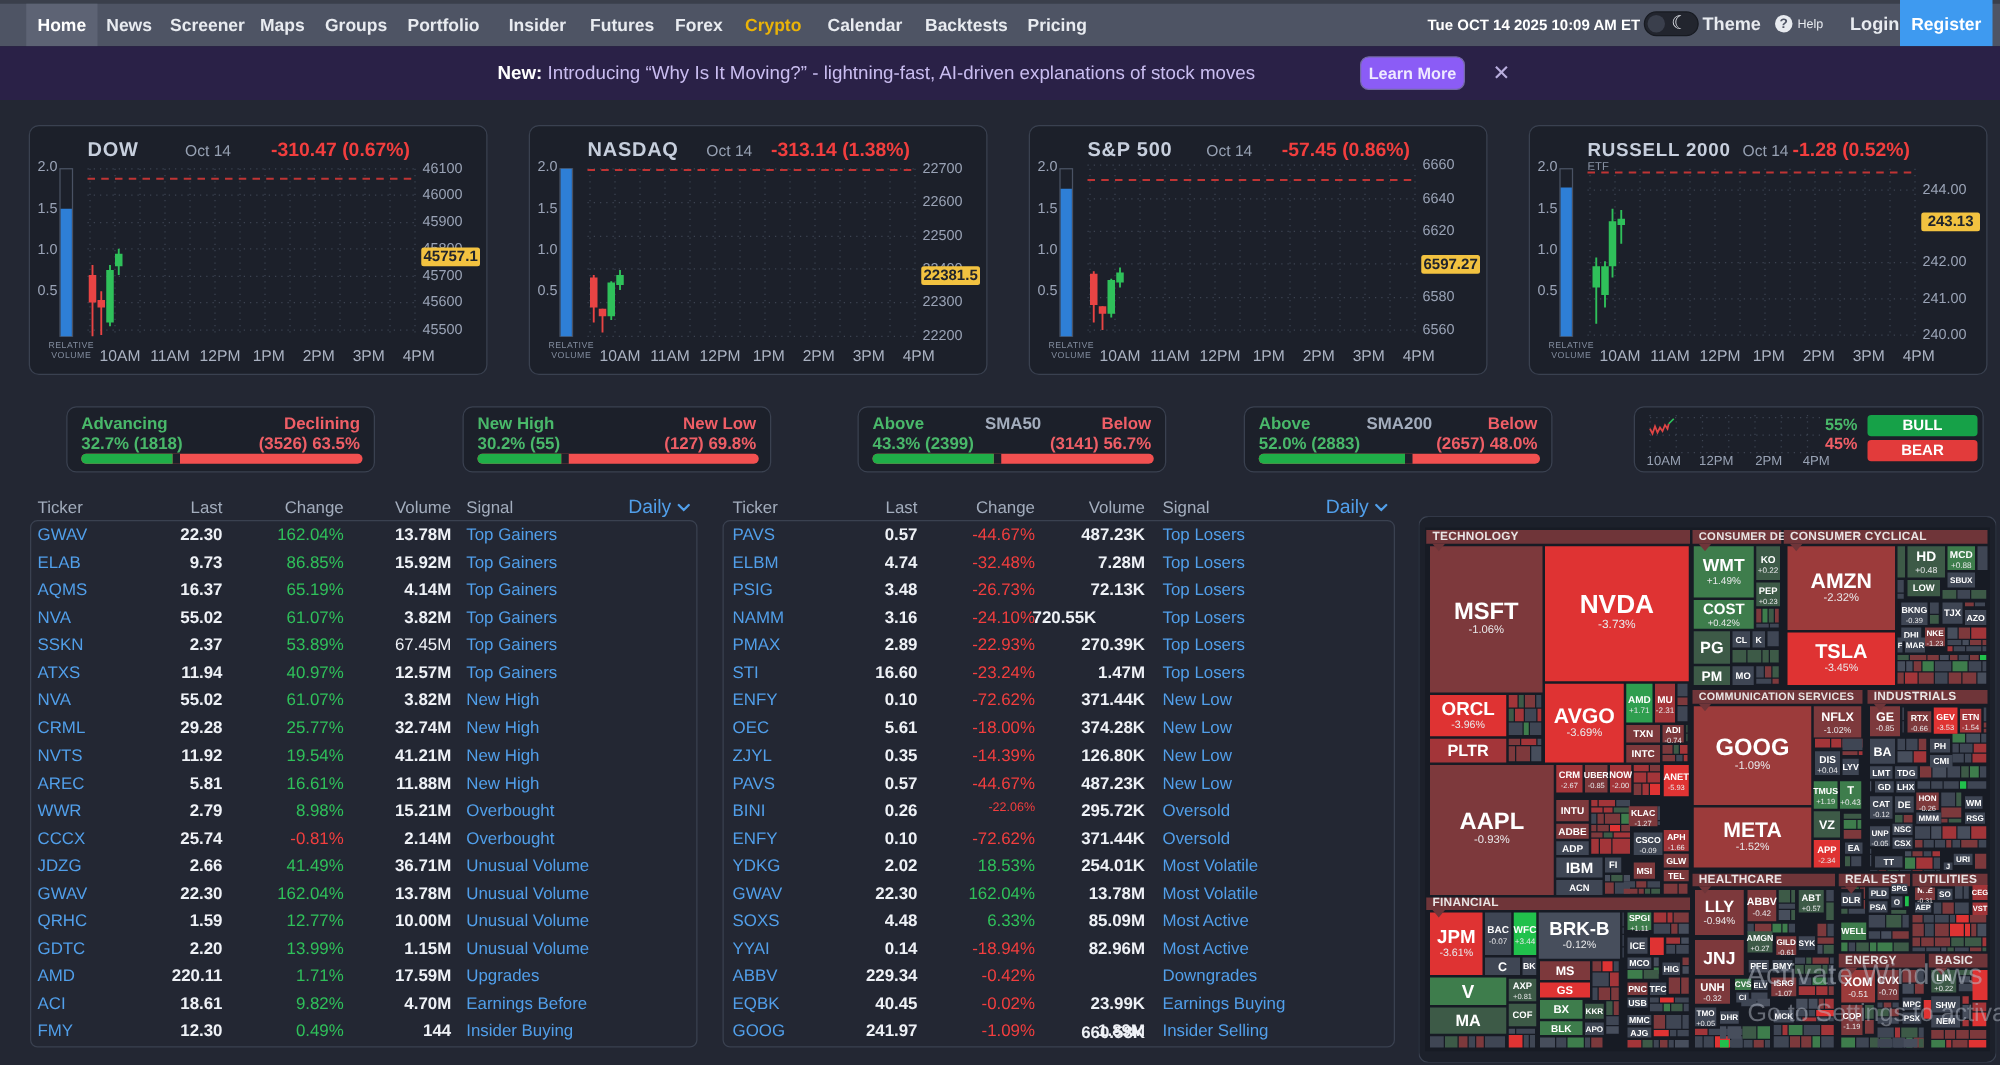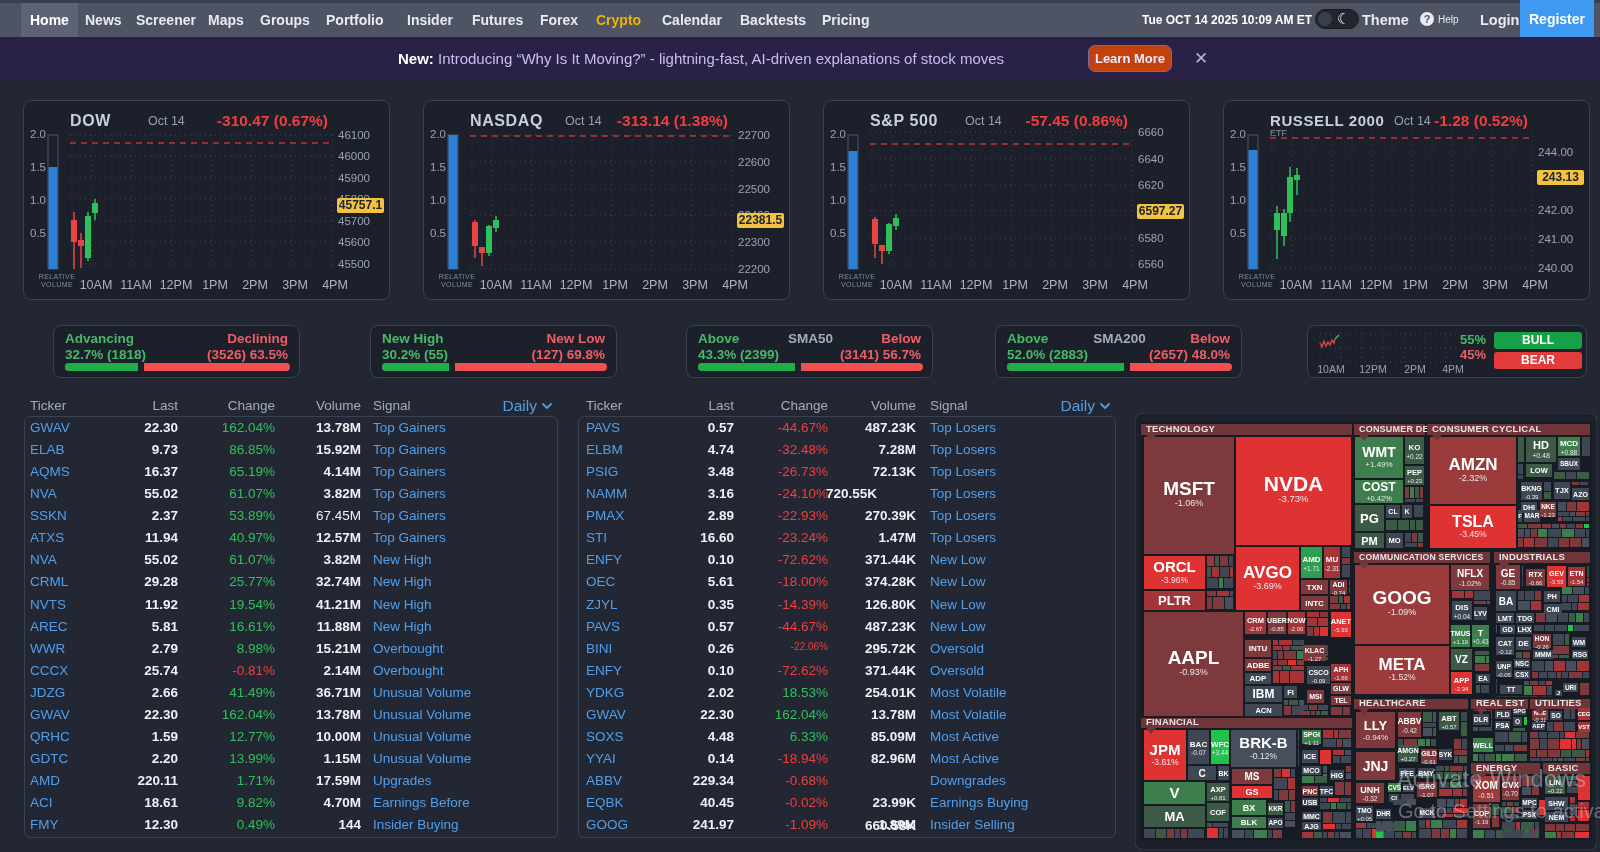--- a/index.html
+++ b/index.html
@@ -25,21 +25,21 @@
 <div class="abs" style="left:1315px;top:9px;width:44px;height:20px;background:#22252e;border:1px solid #171a21;border-radius:10px"></div>
 <div class="abs" style="left:1318px;top:12px;width:14px;height:14px;background:#3a3f4c;border-radius:7px"></div>
 <div class="abs" style="left:1337px;top:5px;color:#e9ecf2;font-size:15px;line-height:28px">☾</div>
 <div class="abs" style="left:1362px;top:3px;color:#e8ebf0;font-size:14.5px;font-weight:700;line-height:34px">Theme</div>
 <div class="abs" style="left:1420px;top:12px;width:14px;height:14px;border-radius:7px;background:#e8ebf0;color:#4e5464;font-size:11px;font-weight:700;text-align:center;line-height:14px">?</div>
 <div class="abs" style="left:1438px;top:3px;color:#e8ebf0;font-size:10px;font-weight:400;line-height:34px">Help</div>
 <div class="abs" style="left:1480px;top:3px;color:#e8ebf0;font-size:14.5px;font-weight:700;line-height:34px">Login</div>
 <div class="abs" style="left:1520px;top:0;width:74px;height:37px;background:#3e9af0;color:#fff;font-size:14px;font-weight:700;line-height:39px;text-align:center">Register</div>
 <div class="abs" style="left:0;top:37px;width:1600px;height:43px;background:#2a2147"></div>
 <div class="abs" style="left:398px;top:37px;height:43px;line-height:43px;font-size:15px;color:#c9bdf0"><b style="color:#fff">New:</b> Introducing “Why Is It Moving?” - lightning-fast, AI-driven explanations of stock moves</div>
-<div class="abs" style="left:1088px;top:45px;width:84px;height:27px;background:#c2410c;border:1px solid #756aa8;border-radius:7px;color:#efeaff;font-size:13px;font-weight:700;text-align:center;line-height:25px">Learn More</div>
+<div class="abs" style="left:1088px;top:45px;width:84px;height:27px;background:#8b5cf6;border:1px solid #756aa8;border-radius:7px;color:#efeaff;font-size:13px;font-weight:700;text-align:center;line-height:25px">Learn More</div>
 <div class="abs" style="left:1194px;top:37px;height:43px;line-height:43px;color:#b9aede;font-size:17px">✕</div>
 <div class="panel" style="left:23px;top:100px;width:367px;height:200px">
     <div class="abs" style="left:46px;top:11px;font-size:16px;font-weight:700;color:#c7cfdd;letter-spacing:0.6px">DOW</div>
     <div class="abs" style="left:124px;top:13px;font-size:12.5px;color:#96a0b2">Oct 14</div>
     <div class="abs" style="right:61px;top:11px;font-size:15.5px;font-weight:700;color:#f23e3e;white-space:nowrap">-310.47 (0.67%)</div>
     <div class="abs" style="left:0;top:27px;width:22px;text-align:right;font-size:11.5px;color:#9aa3b6">2.0</div>
     <div class="abs" style="left:0;top:60px;width:22px;text-align:right;font-size:11.5px;color:#9aa3b6">1.5</div>
     <div class="abs" style="left:0;top:93px;width:22px;text-align:right;font-size:11.5px;color:#9aa3b6">1.0</div>
     <div class="abs" style="left:0;top:126px;width:22px;text-align:right;font-size:11.5px;color:#9aa3b6">0.5</div>
     <div class="abs" style="left:2px;top:172px;width:62px;text-align:center;font-size:7px;color:#828c9e;letter-spacing:0.4px;line-height:8px">RELATIVE<br>VOLUME</div>
@@ -513,21 +513,21 @@
 <div class="abs" style="left:738px;top:729px;width:90px;text-align:right;font-size:13.5px;color:#2fc05a">6.33%</div>
 <div class="abs" style="left:826px;top:729px;width:90px;text-align:right;font-size:13.5px;font-weight:700;color:#eef1f6">85.09M</div>
 <div class="abs" style="left:930px;top:729px;font-size:13.5px;color:#519fea">Most Active</div>
 <div class="abs" style="left:586px;top:751px;font-size:13.5px;color:#519fea">YYAI</div>
 <div class="abs" style="left:654px;top:751px;width:80px;text-align:right;font-size:13.5px;font-weight:700;color:#eef1f6">0.14</div>
 <div class="abs" style="left:738px;top:751px;width:90px;text-align:right;font-size:13.5px;color:#f23e3e">-18.94%</div>
 <div class="abs" style="left:826px;top:751px;width:90px;text-align:right;font-size:13.5px;font-weight:700;color:#eef1f6">82.96M</div>
 <div class="abs" style="left:930px;top:751px;font-size:13.5px;color:#519fea">Most Active</div>
 <div class="abs" style="left:586px;top:773px;font-size:13.5px;color:#519fea">ABBV</div>
 <div class="abs" style="left:654px;top:773px;width:80px;text-align:right;font-size:13.5px;font-weight:700;color:#eef1f6">229.34</div>
-<div class="abs" style="left:738px;top:773px;width:90px;text-align:right;font-size:13.5px;color:#f23e3e">-0.68%</div>
+<div class="abs" style="left:738px;top:773px;width:90px;text-align:right;font-size:13.5px;color:#f23e3e">-0.42%</div>
 <div class="abs" style="left:826px;top:818px;width:90px;text-align:right;font-size:13.5px;font-weight:700;color:#eef1f6">660.58K</div>
 <div class="abs" style="left:930px;top:773px;font-size:13.5px;color:#519fea">Downgrades</div>
 <div class="abs" style="left:586px;top:795px;font-size:13.5px;color:#519fea">EQBK</div>
 <div class="abs" style="left:654px;top:795px;width:80px;text-align:right;font-size:13.5px;font-weight:700;color:#eef1f6">40.45</div>
 <div class="abs" style="left:738px;top:795px;width:90px;text-align:right;font-size:13.5px;color:#f23e3e">-0.02%</div>
 <div class="abs" style="left:826px;top:795px;width:90px;text-align:right;font-size:13.5px;font-weight:700;color:#eef1f6">23.99K</div>
 <div class="abs" style="left:930px;top:795px;font-size:13.5px;color:#519fea">Earnings Buying</div>
 <div class="abs" style="left:586px;top:817px;font-size:13.5px;color:#519fea">GOOG</div>
 <div class="abs" style="left:654px;top:817px;width:80px;text-align:right;font-size:13.5px;font-weight:700;color:#eef1f6">241.97</div>
 <div class="abs" style="left:738px;top:817px;width:90px;text-align:right;font-size:13.5px;color:#f23e3e">-1.09%</div>

